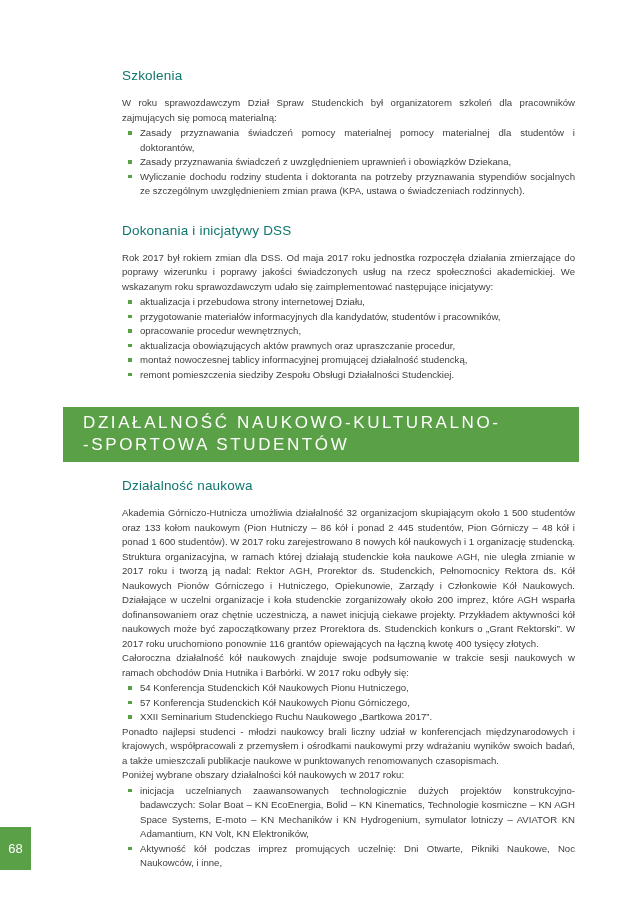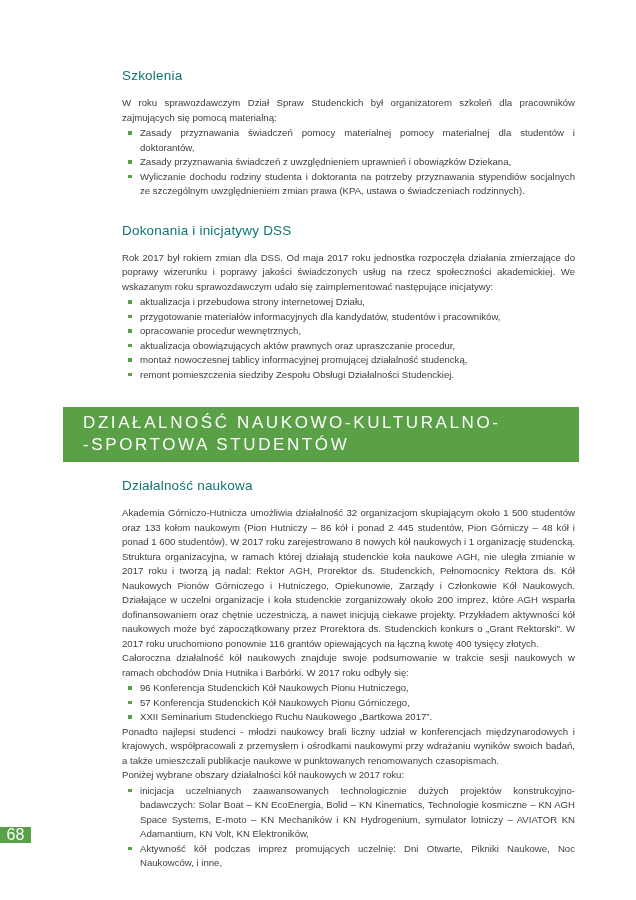--- a/index.html
+++ b/index.html
@@ -54,25 +54,25 @@
     color:#ffffff;
     padding:5px 2px 6px 20px;
     font-size:17px;
     line-height:22px;
     letter-spacing:2.6px;
     font-weight:400;
   }
   .page-badge{
     position:absolute;
     left:0;top:827px;
-    width:31px;height:16px;
+    width:31px;height:43px;
     background:#5aa046;
     color:#ffffff;
     display:flex;align-items:center;justify-content:center;
-    font-size:16px;
+    font-size:13px;
   }
 </style>
 </head>
 <body>
 
 <div class="content">
 
   <h2 class="section-heading">Szkolenia</h2>
   <p class="body-text">W roku sprawozdawczym Dział Spraw Studenckich był organizatorem szkoleń dla pracowników zajmujących się pomocą materialną:</p>
   <ul class="bullets">
@@ -94,21 +94,21 @@
 
   <div class="banner">
     <span>DZIAŁALNOŚĆ NAUKOWO-KULTURALNO-</span><br>
     <span>-SPORTOWA STUDENTÓW</span>
   </div>
 
   <h2 class="section-heading mt2">Działalność naukowa</h2>
   <p class="body-text">Akademia Górniczo-Hutnicza umożliwia działalność 32 organizacjom skupiającym około 1 500 studentów oraz 133 kołom naukowym (Pion Hutniczy – 86 kół i ponad 2 445 studentów, Pion Górniczy – 48 kół i ponad 1 600 studentów). W 2017 roku zarejestrowano 8 nowych kół naukowych i 1 organizację studencką. Struktura organizacyjna, w ramach której działają studenckie koła naukowe AGH, nie uległa zmianie w 2017 roku i tworzą ją nadal: Rektor AGH, Prorektor ds. Studenckich, Pełnomocnicy Rektora ds. Kół Naukowych Pionów Górniczego i Hutniczego, Opiekunowie, Zarządy i Członkowie Kół Naukowych. Działające w uczelni organizacje i koła studenckie zorganizowały około 200 imprez, które AGH wsparła dofinansowaniem oraz chętnie uczestniczą, a nawet inicjują ciekawe projekty. Przykładem aktywności kół naukowych może być zapoczątkowany przez Prorektora ds. Studenckich konkurs o „Grant Rektorski”. W 2017 roku uruchomiono ponownie 116 grantów opiewających na łączną kwotę 400 tysięcy złotych.</p>
   <p class="body-text">Całoroczna działalność kół naukowych znajduje swoje podsumowanie w trakcie sesji naukowych w ramach obchodów Dnia Hutnika i Barbórki. W 2017 roku odbyły się:</p>
   <ul class="bullets">
-    <li><span class="sq"></span><span>96 Konferencja Studenckich Kół Naukowych Pionu Hutniczego,</span></li>
+    <li><span class="sq"></span><span>54 Konferencja Studenckich Kół Naukowych Pionu Hutniczego,</span></li>
     <li><span class="sq"></span><span>57 Konferencja Studenckich Kół Naukowych Pionu Górniczego,</span></li>
     <li><span class="sq"></span><span>XXII Seminarium Studenckiego Ruchu Naukowego „Bartkowa 2017”.</span></li>
   </ul>
   <p class="body-text">Ponadto najlepsi studenci - młodzi naukowcy brali liczny udział w konferencjach międzynarodowych i krajowych, współpracowali z przemysłem i ośrodkami naukowymi przy wdrażaniu wyników swoich badań, a także umieszczali publikacje naukowe w punktowanych renomowanych czasopismach.</p>
   <p class="body-text">Poniżej wybrane obszary działalności kół naukowych w 2017 roku:</p>
   <ul class="bullets">
     <li><span class="sq"></span></li>
     <li><span class="sq"></span><span>inicjacja uczelnianych zaawansowanych technologicznie dużych projektów konstrukcyjno-badawczych: Solar Boat – KN EcoEnergia, Bolid – KN Kinematics, Technologie kosmiczne – KN AGH Space Systems, E-moto – KN Mechaników i KN Hydrogenium, symulator lotniczy – AVIATOR KN Adamantium, KN Volt, KN Elektroników,</span></li>
     <li><span class="sq"></span><span>Aktywność kół podczas imprez promujących uczelnię: Dni Otwarte, Pikniki Naukowe, Noc Naukowców, i inne,</span></li>
 

